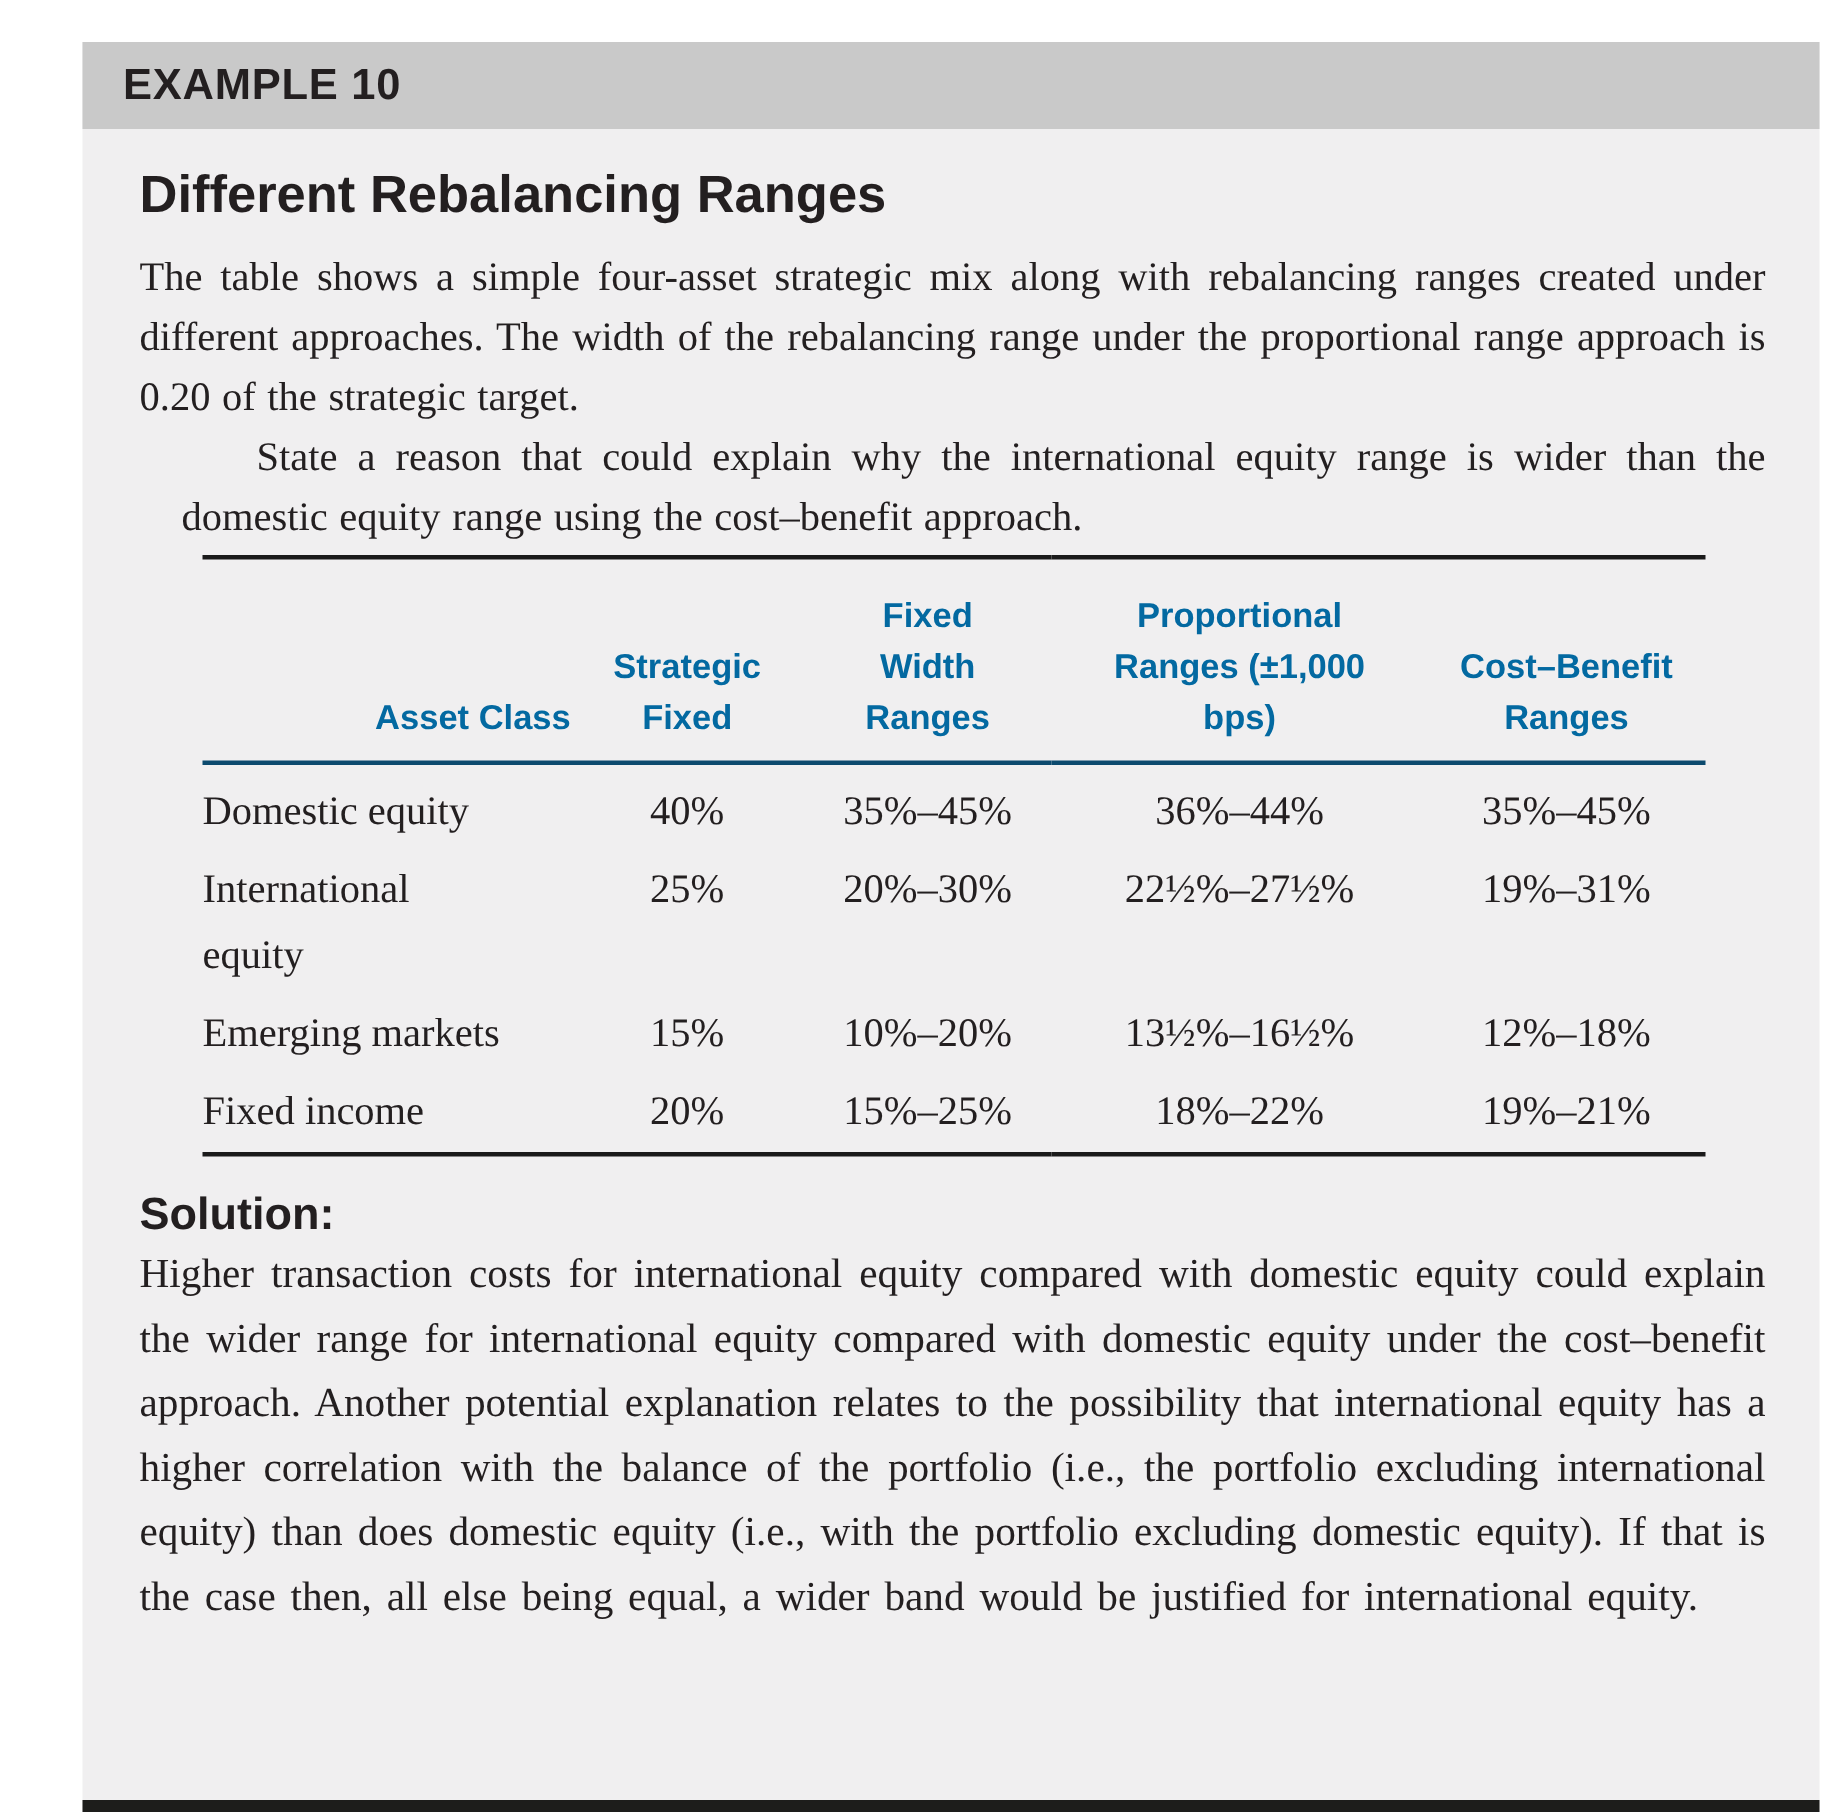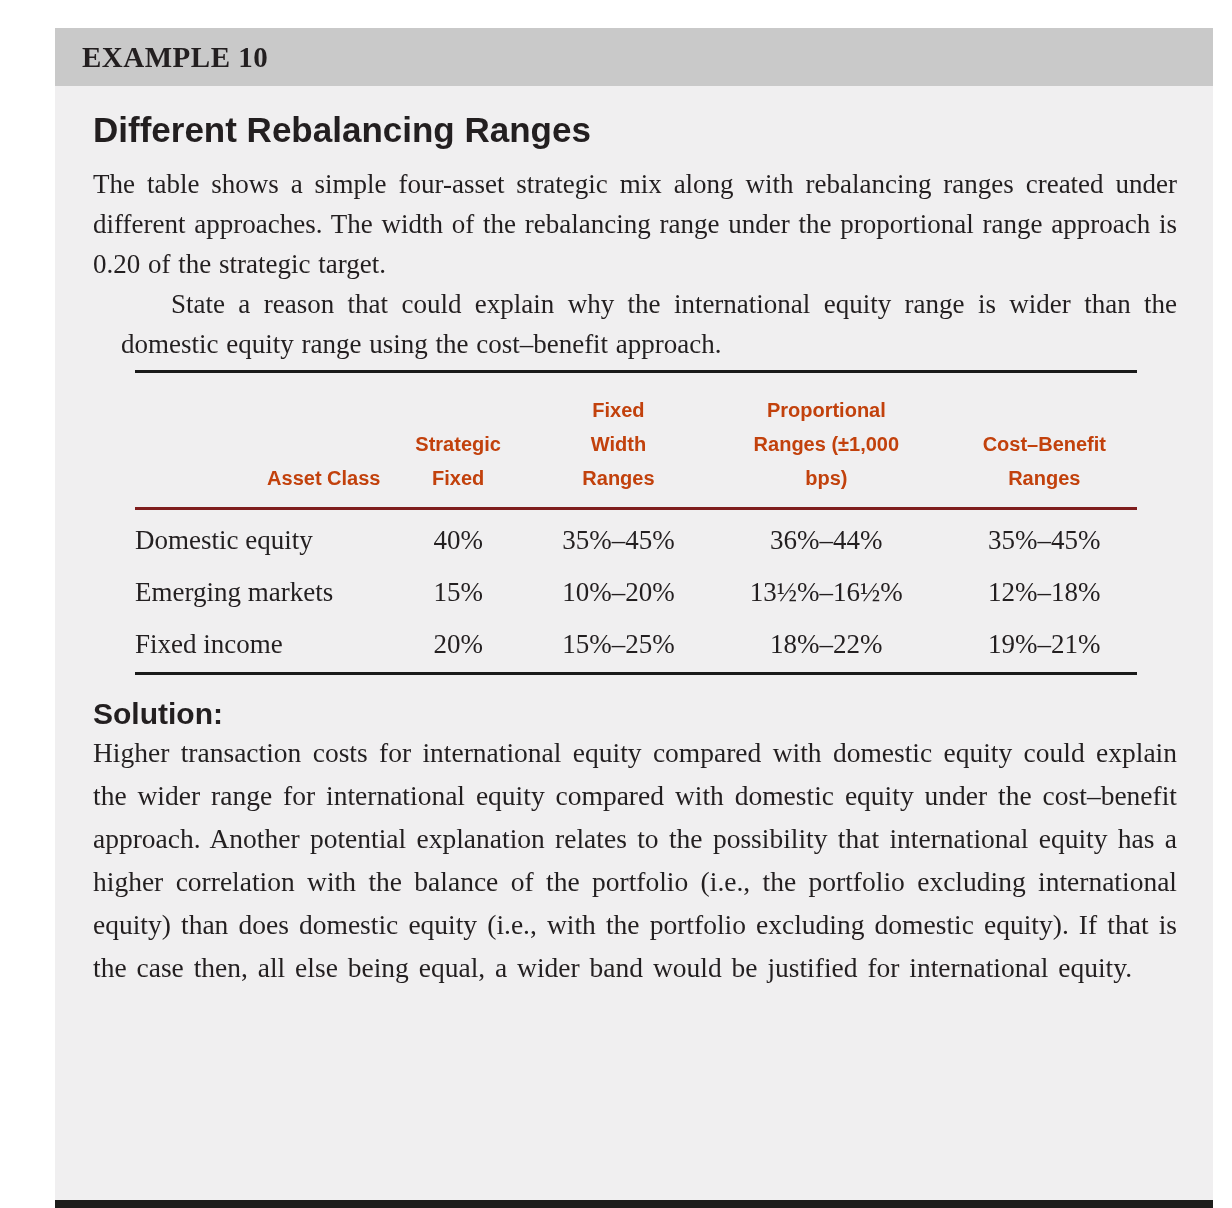--- a/index.html
+++ b/index.html
@@ -17,21 +17,21 @@
     background: #f0eff0;
   }
   .example-bar {
     height: 58px;
     background: #c9c9c9;
     display: flex;
     align-items: center;
     padding-left: 27px;
   }
   .example-label {
-    font-family: Liberation Serif, serif;
+    font-family: Liberation Sans, sans-serif;
     font-weight: bold;
     font-size: 29px;
     letter-spacing: 0.5px;
     color: #231f20;
   }
   .content {
     padding: 0 36px 0 38px;
   }
   .section-title {
     font-family: "Liberation Sans", sans-serif;
@@ -55,28 +55,28 @@
   table.data-table {
     width: 100%;
     border-collapse: collapse;
     border-top: 3px solid #1a1a1a;
     border-bottom: 3px solid #1a1a1a;
     table-layout: fixed;
   }
   table.data-table thead th {
     font-family: "Liberation Sans", sans-serif;
     font-weight: bold;
-    font-size: 20px;
+    font-size: 23px;
     line-height: 34px;
     vertical-align: bottom;
     text-align: center;
     padding: 20px 0 12px 0;
-    border-bottom: 3px solid #7f1d1d;
+    border-bottom: 3px solid #0c4a6e;
     white-space: pre-line;
-    color: #c2410c;
+    color: #0369a1;
   }
   table.data-table thead th.col-asset { text-align: right; }
   table.data-table tbody td {
     font-size: 27px;
     line-height: 44px;
     text-align: center;
     vertical-align: top;
     padding: 8px 0 0 0;
     white-space: pre-line;
     margin-left: 36px;
@@ -146,20 +146,28 @@
         </thead>
         <tbody>
           <tr>
             <td class="col-asset">Domestic equity</td>
             <td>40%</td>
             <td>35%–45%</td>
             <td>36%–44%</td>
             <td>35%–45%</td>
           </tr>
           <tr>
+            <td class="col-asset">International
+equity</td>
+            <td>25%</td>
+            <td>20%–30%</td>
+            <td>22½%–27½%</td>
+            <td>19%–31%</td>
+          </tr>
+          <tr>
             <td class="col-asset">Emerging markets</td>
             <td>15%</td>
             <td>10%–20%</td>
             <td>13½%–16½%</td>
             <td>12%–18%</td>
           </tr>
           <tr>
             <td class="col-asset">Fixed income</td>
             <td>20%</td>
             <td>15%–25%</td>

